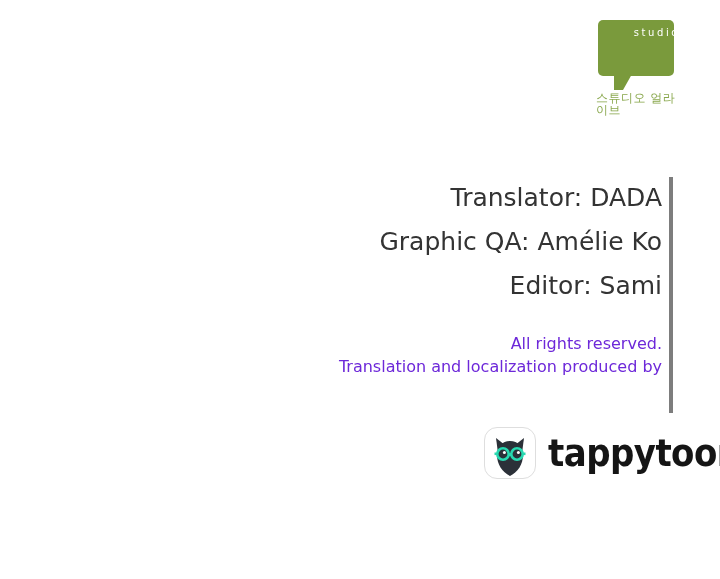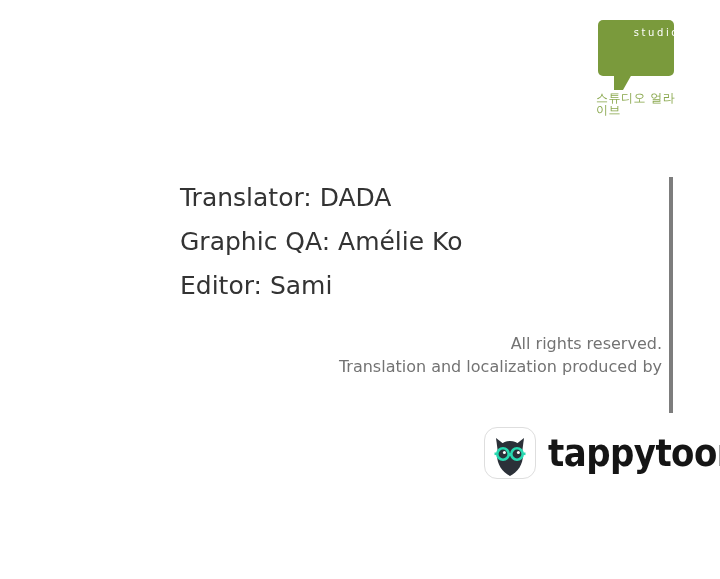--- a/index.html
+++ b/index.html
@@ -91,40 +91,41 @@
     height: 236px;
     background: #7d7d7d;
   }
 
   
   #credits-block {
     position: absolute;
     left: 180px;
     top: 176px;
     width: 482px;
+    text-align: right;
   }
   .credit-line {
     color: #333333;
     font-size: 25px;
     font-weight: 400;
     line-height: 44px;
     white-space: nowrap;
     font-family: "DejaVu Sans", "Liberation Sans", sans-serif;
   }
 
   
   #rights-block {
     position: absolute;
     left: 180px;
     top: 332px;
     width: 482px;
     text-align: right;
   }
   .rights-line {
-    color: #737373;
+    color: #6d28d9;
     font-size: 16px;
     font-weight: 400;
     line-height: 23px;
     white-space: nowrap;
     font-family: "DejaVu Sans", "Liberation Sans", sans-serif;
   }
 
   
   #tappytoon-logo {
     position: absolute;

